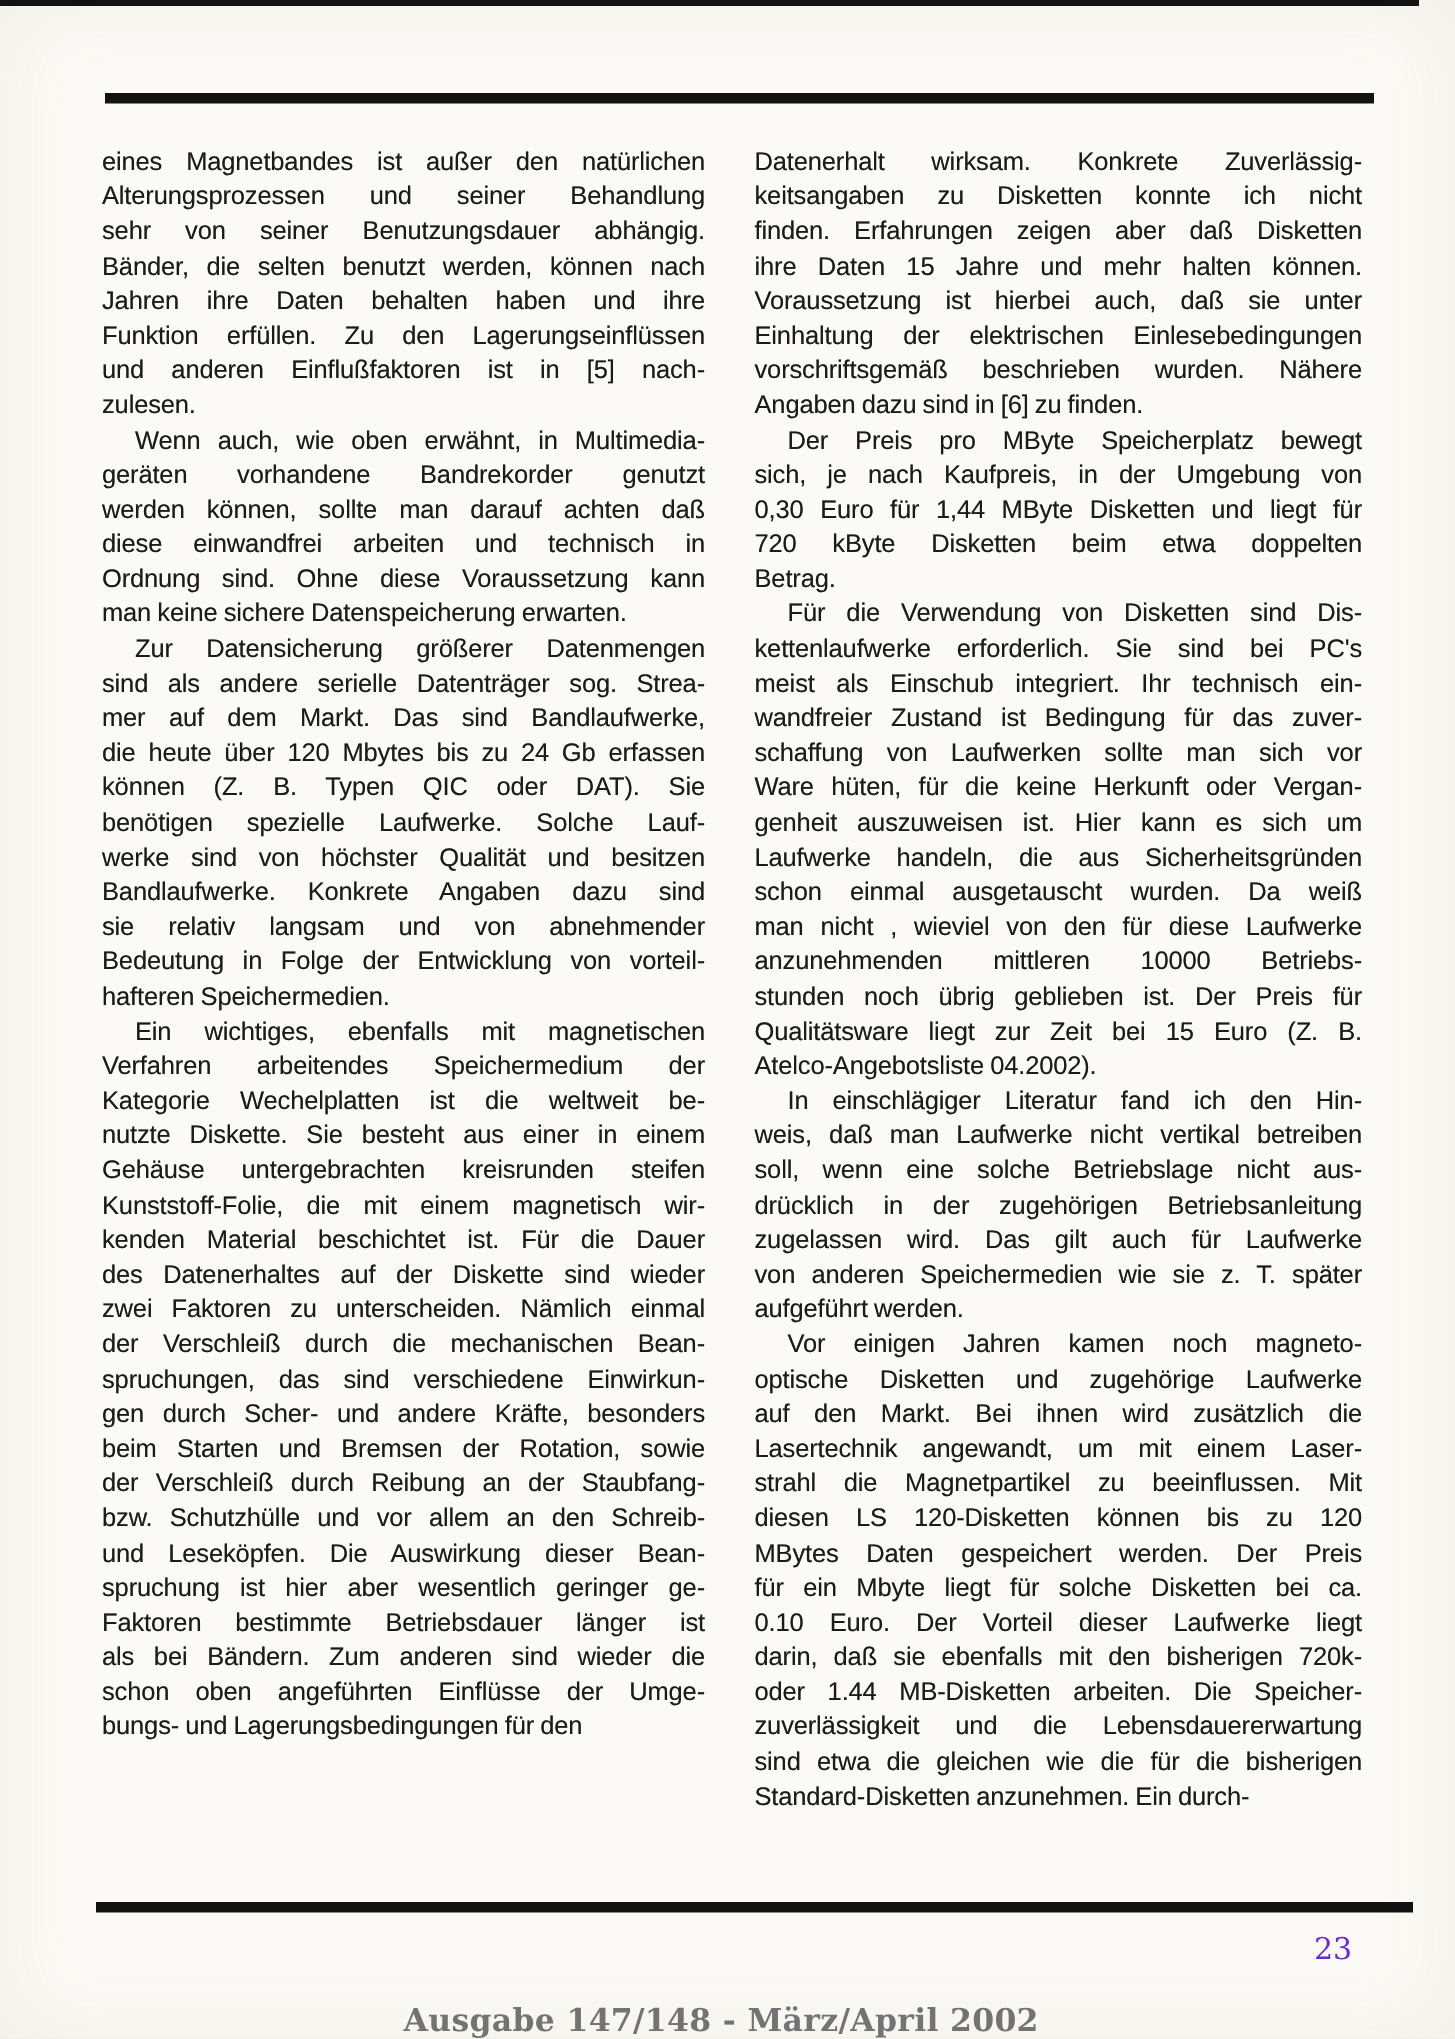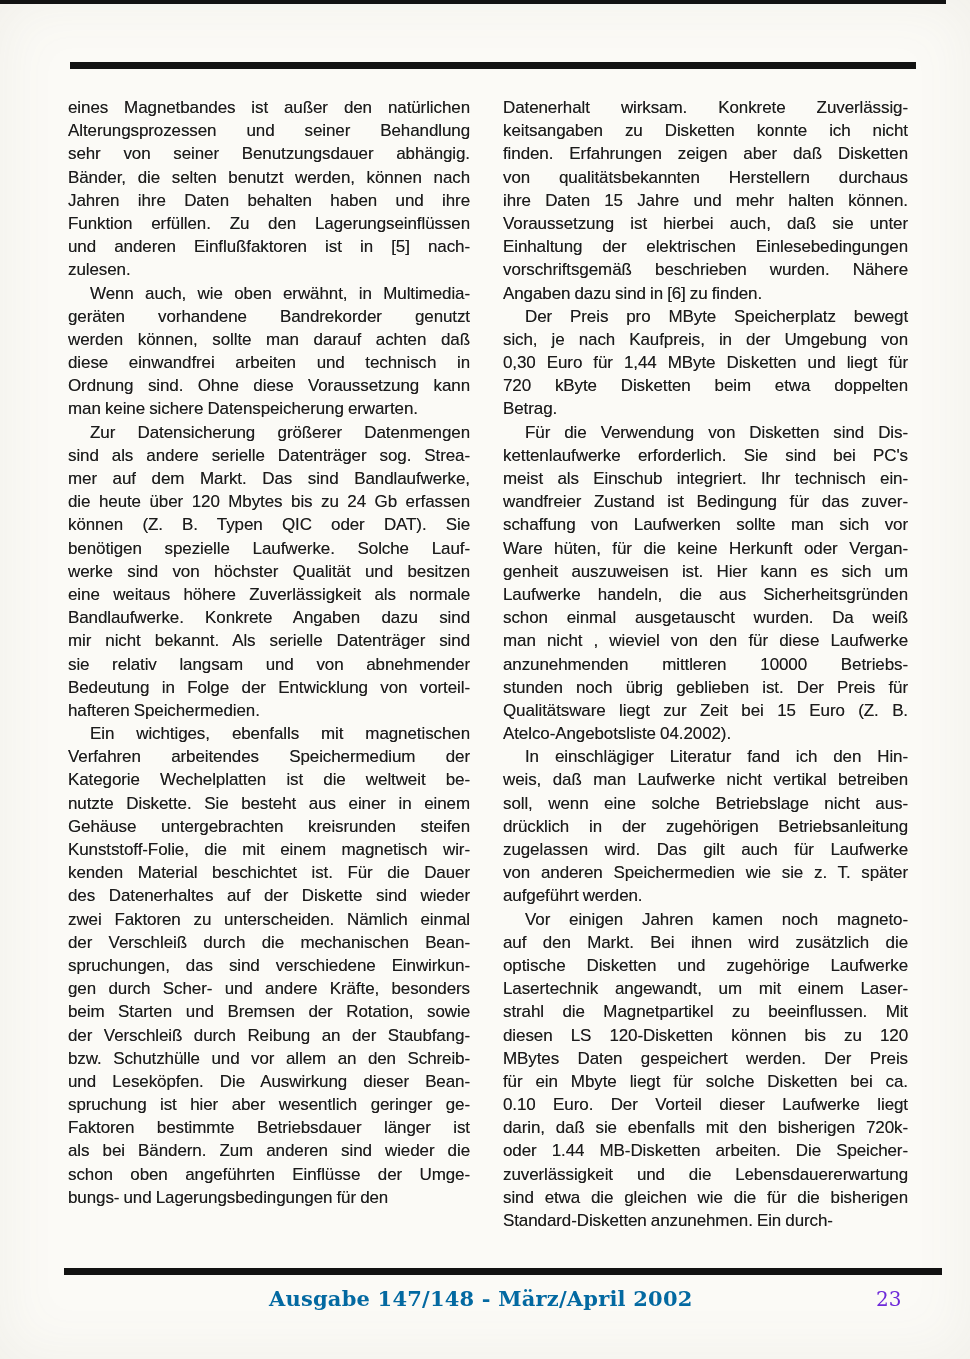--- a/index.html
+++ b/index.html
@@ -46,23 +46,24 @@
   .line.indent { text-indent: 22px; }
   .footer {
     position: absolute; top: 1286px; left: 0;
     width: 970px; height: 40px;
   }
   .issue {
     position: absolute; left: 50%; transform: translateX(-51%);
     font-family: "DejaVu Serif", serif;
     font-weight: bold;
     font-size: 21px;
-    color: #0369a1;
+    color: #737373;
     letter-spacing: 0.2px;
     white-space: nowrap;
+    margin-top: 48px;
   }
   .pagenum {
     position: absolute; left: 876px; top: 1px;
     font-family: "DejaVu Serif", serif;
     font-size: 20px;
     color: #6d28d9;
   }
 </style>
 </head>
 <body>
@@ -92,23 +93,21 @@
           <div class="line">man keine sichere Datenspeicherung erwarten.</div>
         </div>
         <div class="para">
           <div class="line j indent">Zur Datensicherung größerer Datenmengen</div>
           <div class="line j">sind als andere serielle Datenträger sog. Strea-</div>
           <div class="line j">mer auf dem Markt. Das sind Bandlaufwerke,</div>
           <div class="line j">die heute über 120 Mbytes bis zu 24 Gb erfassen</div>
           <div class="line j">können (Z. B. Typen QIC oder DAT). Sie</div>
           <div class="line j">benötigen spezielle Laufwerke. Solche Lauf-</div>
           <div class="line j">werke sind von höchster Qualität und besitzen</div>
-          <div class="line j">eine weitaus höhere Zuverlässigkeit als normale</div>
           <div class="line j">Bandlaufwerke. Konkrete Angaben dazu sind</div>
-          <div class="line j">mir nicht bekannt. Als serielle Datenträger sind</div>
           <div class="line j">sie relativ langsam und von abnehmender</div>
           <div class="line j">Bedeutung in Folge der Entwicklung von vorteil-</div>
           <div class="line">hafteren Speichermedien.</div>
         </div>
         <div class="para">
           <div class="line j indent">Ein wichtiges, ebenfalls mit magnetischen</div>
           <div class="line j">Verfahren arbeitendes Speichermedium der</div>
           <div class="line j">Kategorie Wechelplatten ist die weltweit be-</div>
           <div class="line j">nutzte Diskette. Sie besteht aus einer in einem</div>
           <div class="line j">Gehäuse untergebrachten kreisrunden steifen</div>
@@ -128,21 +127,20 @@
           <div class="line j">als bei Bändern. Zum anderen sind wieder die</div>
           <div class="line j">schon oben angeführten Einflüsse der Umge-</div>
           <div class="line">bungs- und Lagerungsbedingungen für den</div>
         </div>
       </div>
     <div class="col">
         <div class="para">
           <div class="line j">Datenerhalt  wirksam. Konkrete Zuverlässig-</div>
           <div class="line j">keitsangaben zu Disketten konnte ich nicht</div>
           <div class="line j">finden. Erfahrungen zeigen aber daß Disketten</div>
-          <div class="line j">von qualitätsbekannten Herstellern durchaus</div>
           <div class="line j">ihre Daten 15 Jahre und mehr halten können.</div>
           <div class="line j">Voraussetzung ist hierbei auch, daß sie unter</div>
           <div class="line j">Einhaltung der elektrischen Einlesebedingungen</div>
           <div class="line j">vorschriftsgemäß beschrieben wurden. Nähere</div>
           <div class="line">Angaben dazu sind in [6] zu finden.</div>
         </div>
         <div class="para">
           <div class="line j indent">Der Preis pro MByte Speicherplatz bewegt</div>
           <div class="line j">sich, je nach Kaufpreis, in der Umgebung von</div>
           <div class="line j">0,30 Euro für 1,44 MByte Disketten und liegt für</div>
@@ -169,22 +167,22 @@
           <div class="line j indent">In einschlägiger Literatur fand ich den Hin-</div>
           <div class="line j">weis, daß man Laufwerke nicht vertikal betreiben</div>
           <div class="line j">soll, wenn eine solche Betriebslage nicht aus-</div>
           <div class="line j">drücklich in der zugehörigen Betriebsanleitung</div>
           <div class="line j">zugelassen wird. Das gilt auch für Laufwerke</div>
           <div class="line j">von anderen Speichermedien wie sie z. T. später</div>
           <div class="line">aufgeführt werden.</div>
         </div>
         <div class="para">
           <div class="line j indent">Vor einigen Jahren kamen noch magneto-</div>
+          <div class="line j">optische  Disketten und zugehörige Laufwerke</div>
           <div class="line j">auf den Markt. Bei ihnen wird zusätzlich die</div>
-          <div class="line j">optische  Disketten und zugehörige Laufwerke</div>
           <div class="line j">Lasertechnik angewandt, um mit einem Laser-</div>
           <div class="line j">strahl die Magnetpartikel zu beeinflussen. Mit</div>
           <div class="line j">diesen LS 120-Disketten können bis zu 120</div>
           <div class="line j">MBytes Daten gespeichert werden. Der Preis</div>
           <div class="line j">für ein Mbyte liegt für solche Disketten bei ca.</div>
           <div class="line j">0.10 Euro. Der Vorteil dieser Laufwerke liegt</div>
           <div class="line j">darin, daß sie ebenfalls mit den bisherigen 720k-</div>
           <div class="line j">oder 1.44 MB-Disketten arbeiten. Die Speicher-</div>
           <div class="line j">zuverlässigkeit und die Lebensdauererwartung</div>
           <div class="line j">sind etwa die gleichen wie die für die bisherigen</div>

